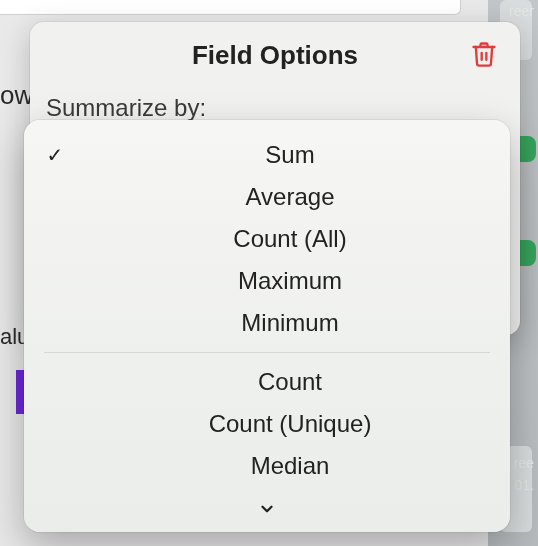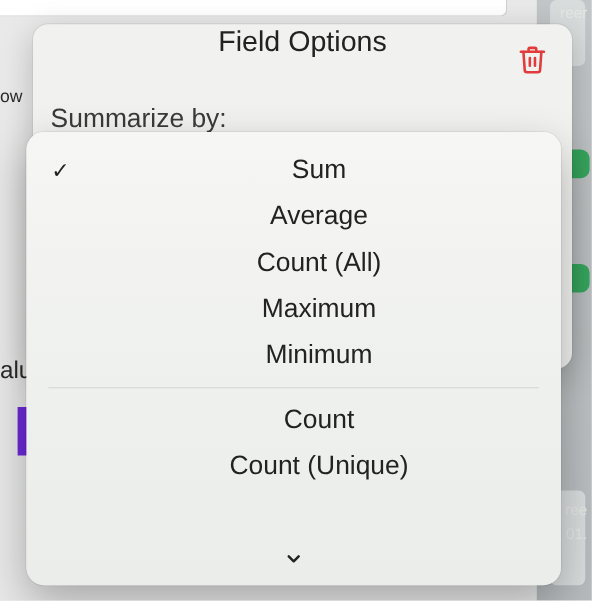--- a/index.html
+++ b/index.html
@@ -11,21 +11,21 @@
     background: #e9e9e9;
     overflow: hidden;
     position: relative;
   }
 
   
   .bg-row-label {
     position: absolute;
     left: 0; top: 80px;
     color: #2a2a2a;
-    font-size: 16px;
+    font-size: 26px;
   }
   .bg-alu-label {
     position: absolute;
     left: 0; top: 324px;
     color: #2a2a2a;
     font-size: 22px;
   }
   .bg-green-btn {
     position: absolute;
     left: 16px; top: 370px;
@@ -81,22 +81,23 @@
     left: 30px; top: 22px;
     width: 490px;
     height: 313px;
     background: #f1f1f0;
     border-radius: 14px;
     box-shadow: 0 8px 30px rgba(0,0,0,0.22), 0 0 0 1px rgba(0,0,0,0.05);
   }
   .field-options-title {
     text-align: center;
     font-size: 26px;
-    font-weight: 400;
+    font-weight: 700;
     color: #222;
+    margin-top: 18px;
   }
   .trash-btn {
     position: absolute;
     top: 18px; right: 18px;
     width: 32px; height: 32px;
     cursor: pointer;
   }
   .trash-btn svg { display: block; }
 
   .summarize-label {
@@ -212,20 +213,24 @@
     <div class="menu-separator"></div>
 
     <div class="menu-item">
       <span class="check-col"></span>
       <span class="label-col">Count</span>
     </div>
     <div class="menu-item">
       <span class="check-col"></span>
       <span class="label-col">Count (Unique)</span>
     </div>
+    <div class="menu-item">
+      <span class="check-col"></span>
+      <span class="label-col">Median</span>
+    </div>
   </div>
 
   <div class="scroll-indicator">
     <svg width="26" height="18" viewBox="0 0 24 24" fill="none" stroke="#222" stroke-width="3" stroke-linecap="round" stroke-linejoin="round">
       <polyline points="6 9 12 15 18 9"></polyline>
     </svg>
   </div>
 </div>
 
 </body></html>

